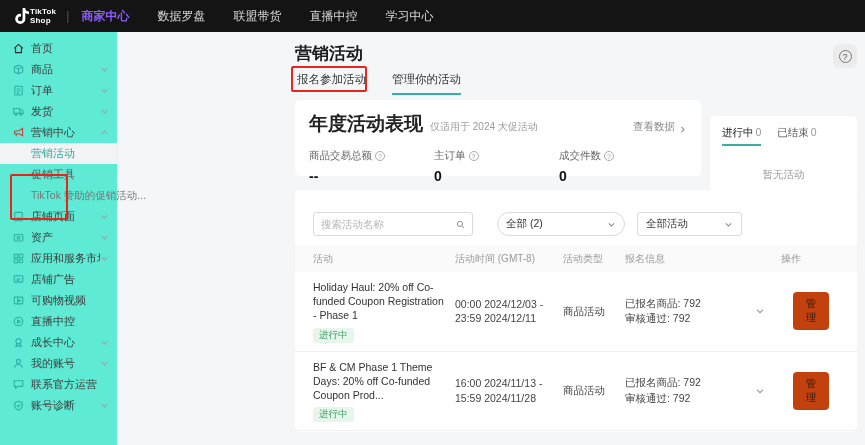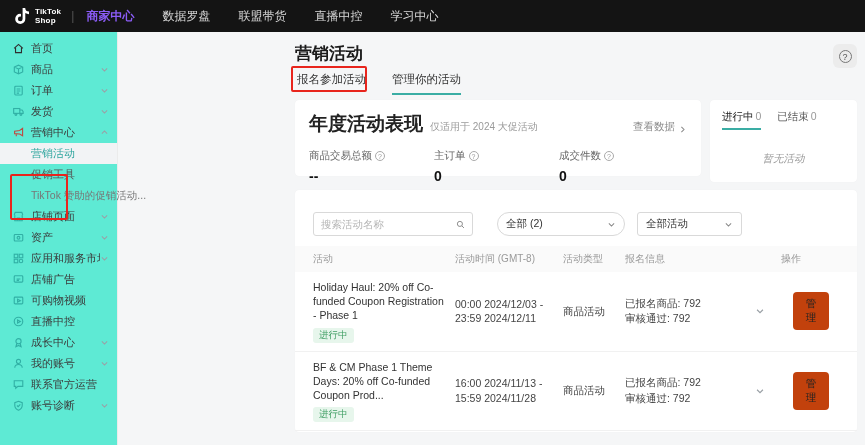--- a/index.html
+++ b/index.html
@@ -2,21 +2,21 @@
 <html><head>
 <meta charset="utf-8">
 <style>
   * { margin:0; padding:0; box-sizing:border-box; }
   html,body { background:#dcdcdc; }
   body { font-family:"Liberation Sans","DejaVu Sans",sans-serif; }
   .screen { position:relative; width:865px; height:445px; background:#f5f6f7; overflow:hidden; margin:0 auto; }
 
   
   .topbar { position:absolute; left:0; top:0; width:865px; height:32px; background:#141414; display:flex; align-items:center; padding:0 14px; }
-  .logo { display:flex; align-items:center; gap:5px; }
+  .logo { display:flex; align-items:center; }
   .logo-text { color:#fff; font-weight:bold; font-size:8px; line-height:9px; letter-spacing:.2px; }
   .topbar .divider { color:#555; margin:0 12px 0 10px; font-size:12px; }
   .topnav { display:flex; align-items:center; gap:28px; }
   .topnav .nav-item { font-size:12px; color:#d9d9d9; cursor:pointer; }
   .topnav .nav-item.active { color:#8b5cf6; font-weight:bold; }
 
   
   .sidebar { position:absolute; left:0; top:32px; width:118px; height:413px; background:#5eead4; border-right:1px solid #ebebeb; padding-top:6px; }
   .side-item { display:flex; align-items:center; height:21px; padding:0 8px 0 12px; font-size:11px; color:#3a3a3a; cursor:pointer; position:relative; }
   .side-item .ic { width:13px; height:13px; margin-right:6px; color:#31b0a5; flex:0 0 13px; }
@@ -45,26 +45,26 @@
   .perf-title { font-size:19px; font-weight:bold; color:#222; }
   .perf-sub { font-size:10px; color:#9a9a9a; margin-left:7px; }
   .perf-link { margin-left:auto; font-size:10.5px; color:#8a8a8a; cursor:pointer; display:flex; align-items:flex-end; gap:3px; }
   .perf-stats { display:flex; margin-top:12px; }
   .stat { width:125px; }
   .stat-label { font-size:10.5px; color:#666; display:flex; align-items:center; gap:3px; }
   .info-ic { width:10px; height:10px; border:1px solid #aaa; border-radius:50%; font-size:7px; color:#999; text-align:center; line-height:9px; display:inline-block; }
   .stat-value { font-size:14px; font-weight:bold; color:#111; margin-top:5px; }
 
   
-  .activity-card { position:absolute; left:592px; top:68px; width:147px; height:82px; padding:10px 12px; }
+  .activity-card { position:absolute; left:592px; top:84px; width:147px; height:82px; padding:10px 12px; }
   .act-tabs { display:flex; gap:16px; }
   .act-tab { font-size:10.5px; color:#555; padding-bottom:4px; cursor:pointer; }
   .act-tab.active { color:#222; border-bottom:2px solid #3aada4; }
   .act-tab .cnt { color:#999; margin-left:2px; }
-  .act-empty { text-align:center; font-size:10.5px; color:#9a9a9a; margin-top:22px;font-style:italic; }
+  .act-empty { text-align:center; font-size:10.5px; color:#9a9a9a; margin-top:22px; }
 
   
   .table-card { position:absolute; left:177px; top:158px; width:562px; height:242px; padding:10px 0 0; }
   .camp-tabs { display:flex; align-items:center; gap:22px; padding:0 18px; }
   .camp-tab { font-size:11px; color:#555; cursor:pointer; }
   .camp-tab.active { background:#dff2f0; color:#26968d; padding:3px 8px; border-radius:4px; font-weight:bold; }
   .filters { display:flex; align-items:center; margin-top:12px; padding:0 18px; }
   .search-box { width:160px; height:24px; border:1px solid #d9d9d9; border-radius:3px; display:flex; align-items:center; padding:0 7px; background:#fff; }
   .search-box input { border:none; outline:none; flex:1; font-size:10.5px; color:#333; font-family:inherit; background:transparent; }
   .search-box input::placeholder { color:#b5b5b5; }

